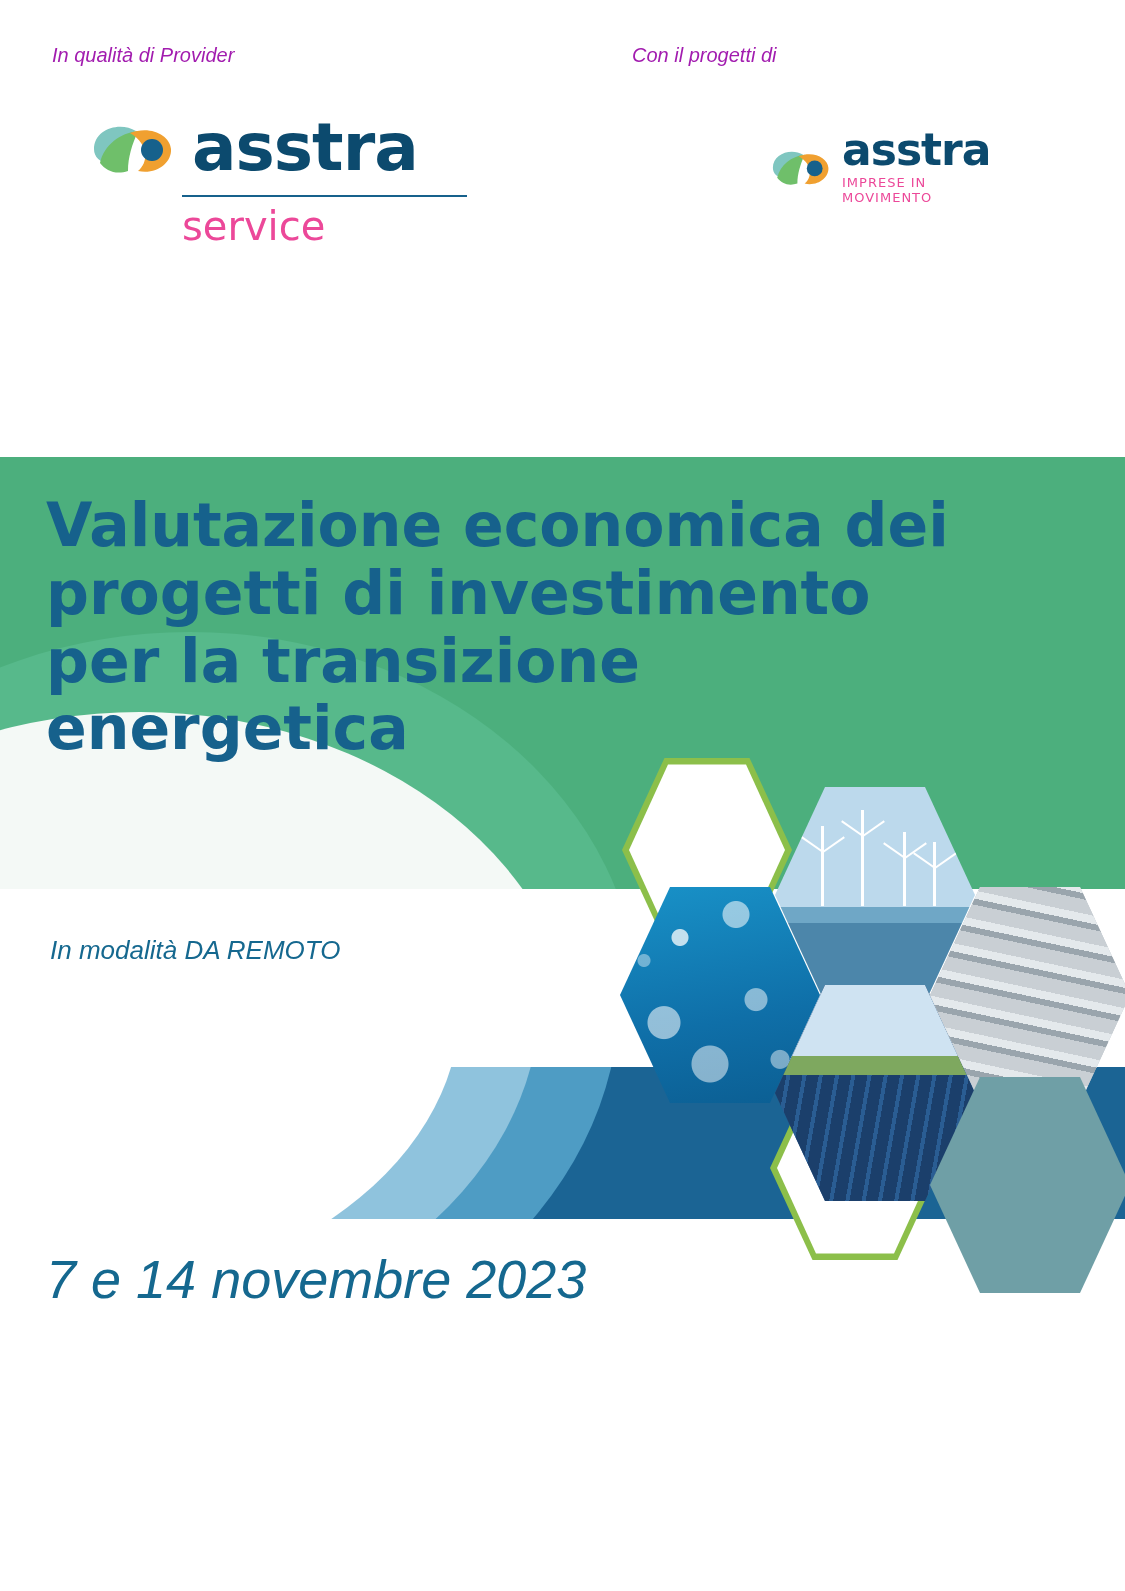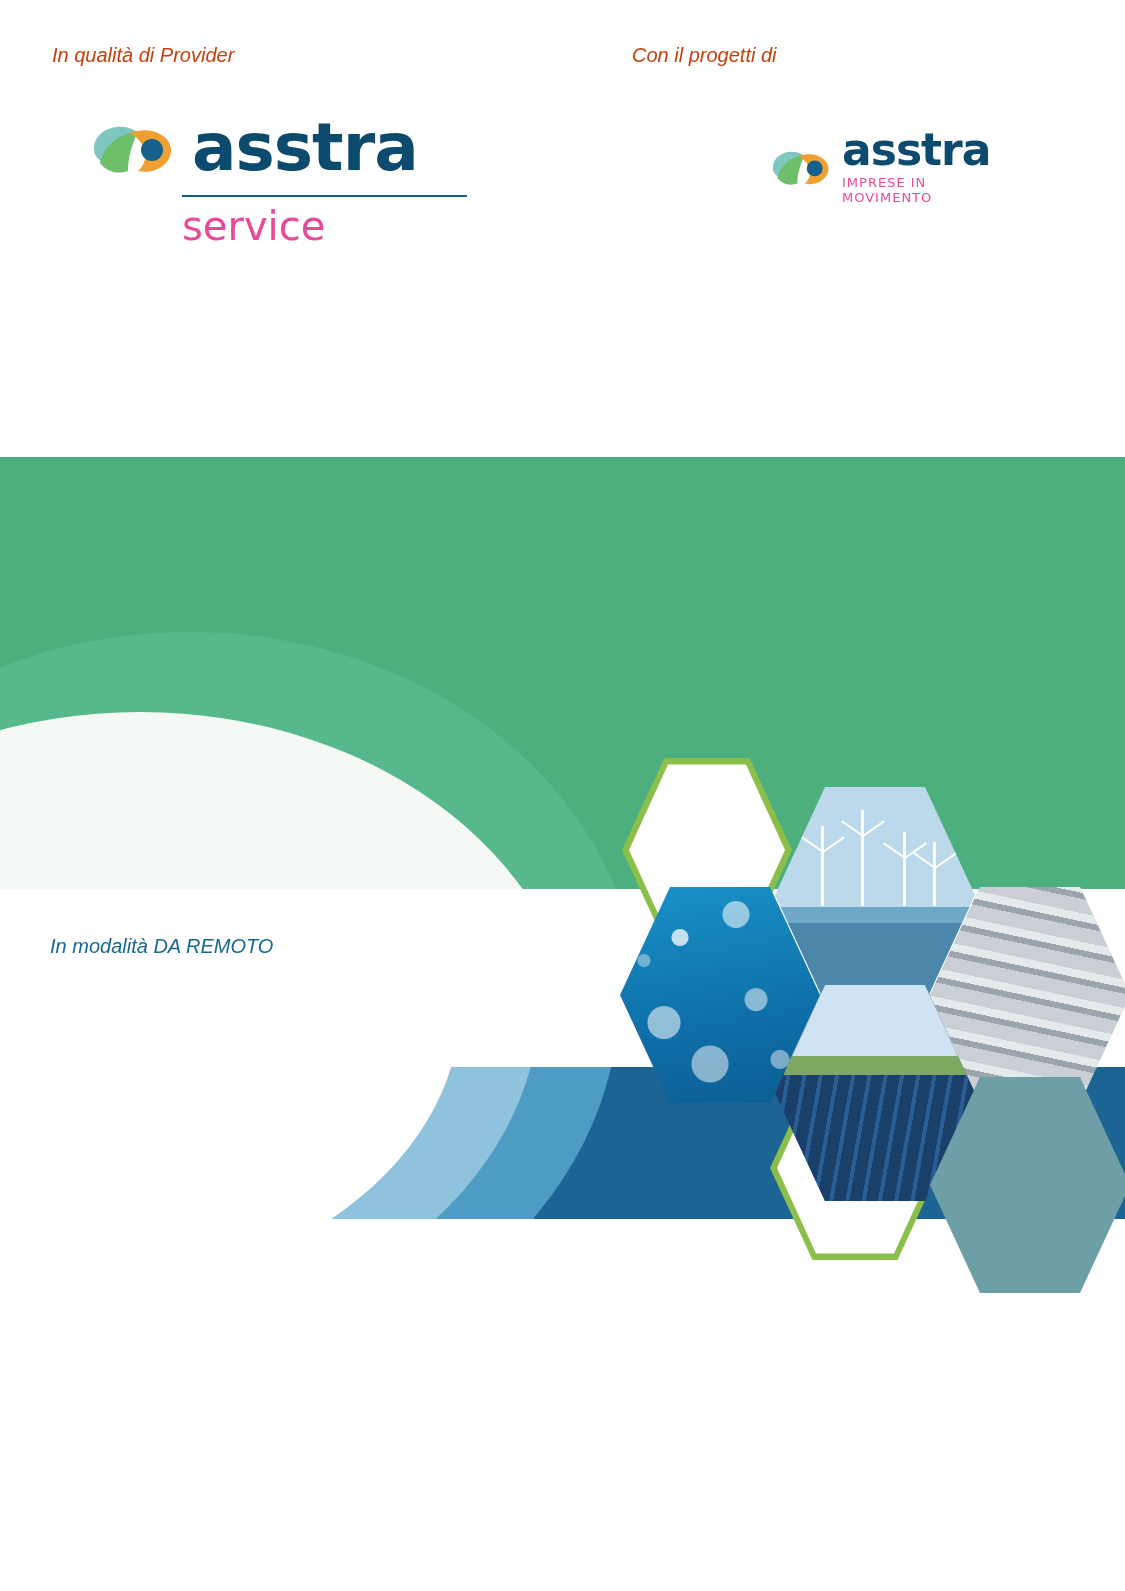--- a/index.html
+++ b/index.html
@@ -16,21 +16,21 @@
     height: 1591px;
     overflow: hidden;
     background: #ffffff;
   }
 
   
   .hdr-label {
     position: absolute;
     font-style: italic;
     font-size: 20px;
-    color: #c2410c;
+    color: #a21caf;
     font-family: "Liberation Sans", sans-serif;
     white-space: nowrap;
   }
   #hdr-provider { left: 52px; top: 44px; }
   #hdr-support  { left: 632px; top: 44px; }
 
   
   .logo-main {
     position: absolute;
     left: 90px;
@@ -141,21 +141,21 @@
     top: -90px;
     width: 900px;
     height: 800px;
     border-radius: 50%;
     background: #ffffff;
   }
   #modality {
     position: absolute;
     left: 50px;
     top: 935px;
-    font-size: 20px;
+    font-size: 26px;
     font-style: italic;
     color: #15688f;
     z-index: 6;
     white-space: nowrap;
   }
 
   
   .blueband {
     position: absolute;
     left: 0;
@@ -327,20 +327,24 @@
       </div>
     </div>
   </div>
 
 
   <div class="greenband">
     <div class="swoosh"></div>
     <div class="swoosh2"></div>
   </div>
 
+  <div id="main-title">Valutazione economica dei
+progetti di investimento
+per la transizione
+energetica</div>
 
   <div class="whitestrip">
     <div class="bluearc"></div>
   </div>
   <div id="modality">In modalità DA REMOTO</div>
 
   <div class="blueband">
     <div class="arc1"></div>
     <div class="arc2"></div>
     <div class="arc3"></div>
@@ -373,14 +377,15 @@
 
     <div class="hex hex-pipes">
       <div class="inner"></div>
     </div>
 
     <div class="hex hex-teal">
       <div class="inner"></div>
     </div>
   </div>
 
+  <div id="dates">7 e 14 novembre 2023</div>
 
 </div>
 
 </body></html>

